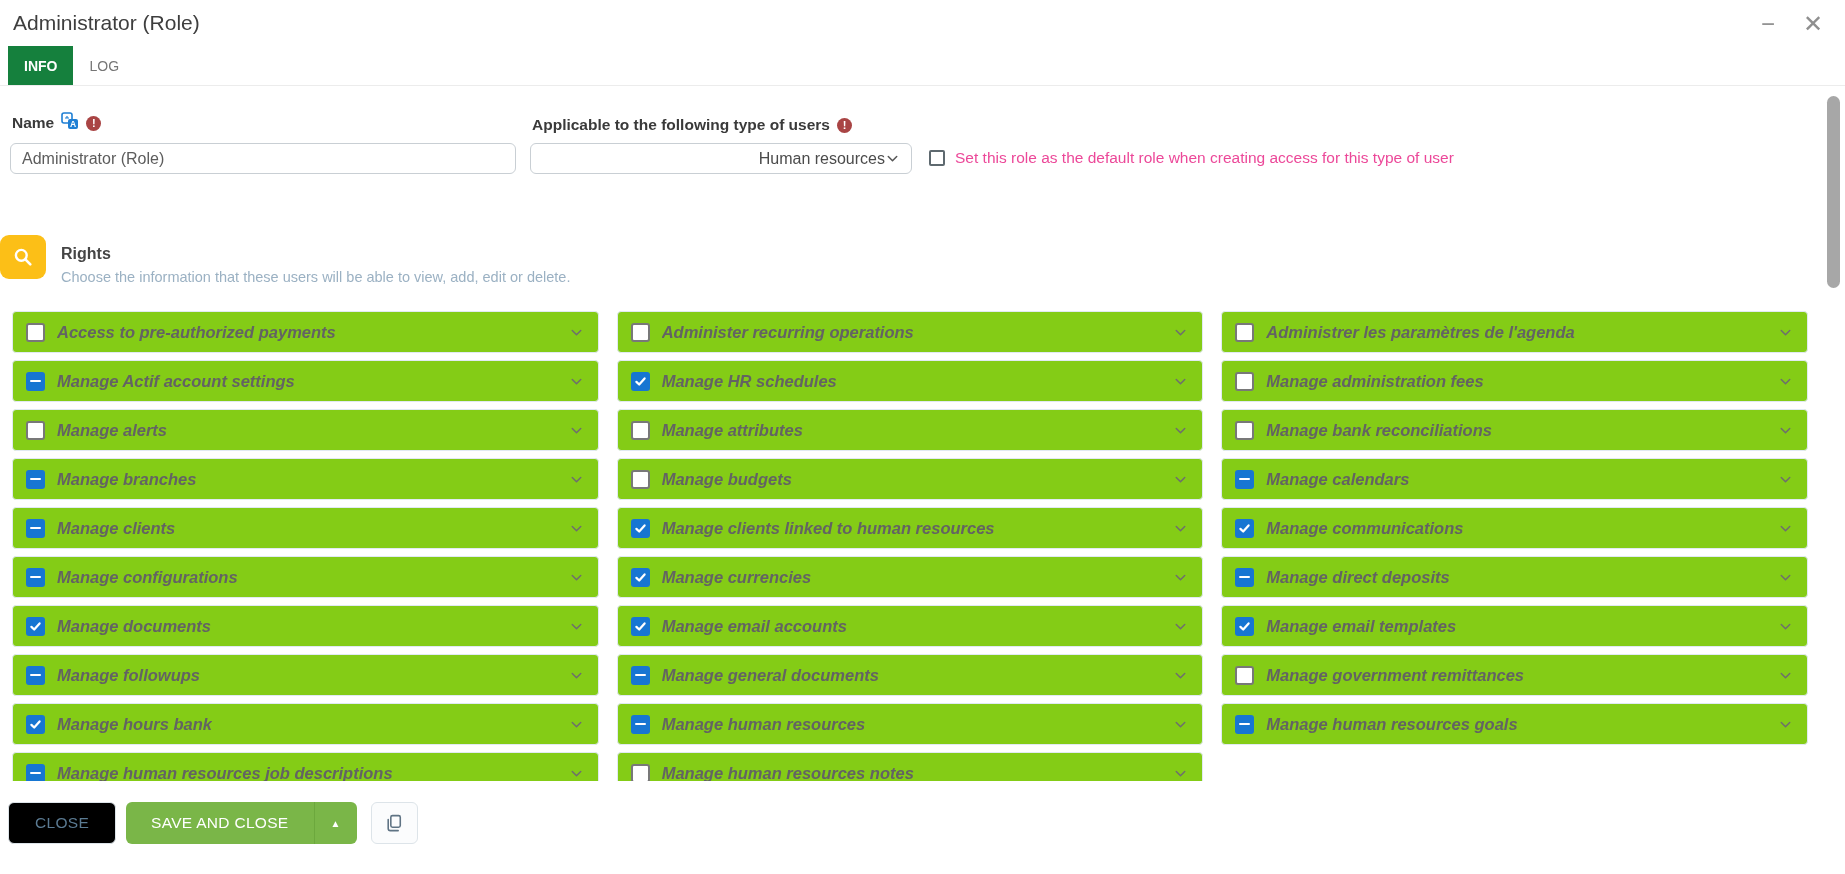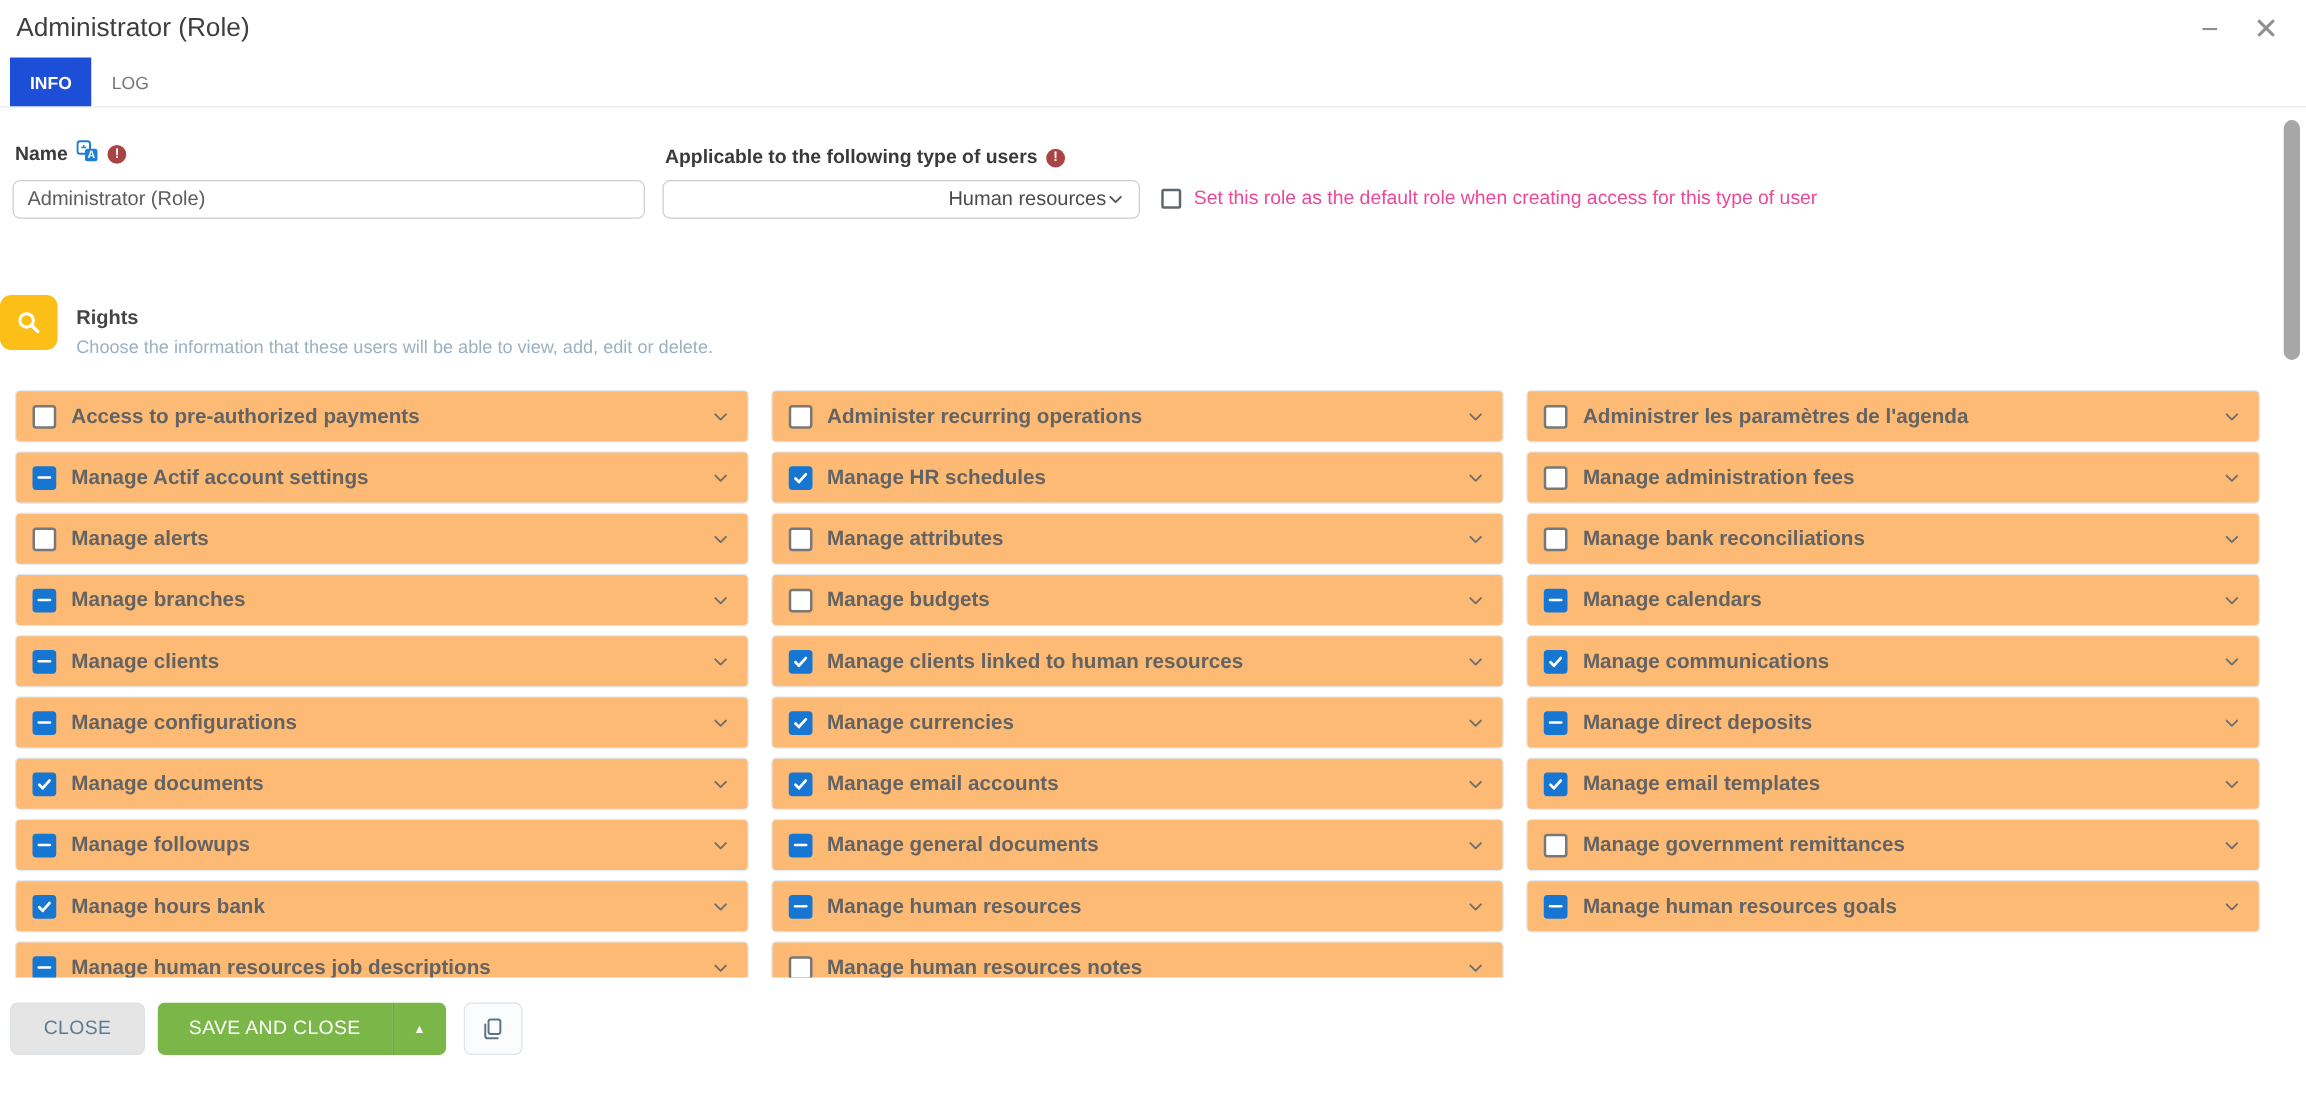--- a/index.html
+++ b/index.html
@@ -15,21 +15,21 @@
   
   .titlebar { display:flex; justify-content:space-between; align-items:flex-start; padding:11px 22px 0 13px; }
   .title { font-size:21px; color:#3e3e3e; }
   .win-controls { display:flex; gap:28px; align-items:center; margin-top:1px; }
   .win-btn { font-size:24px; line-height:1; color:#8f8f8f; font-weight:400; cursor:default; }
 
   
   .tabs-wrap { border-bottom:1px solid #ececec; margin-top:10px; }
   .tabs { display:flex; margin-left:8px; height:39px; }
   .tab { display:flex; align-items:center; padding:0 16px; font-size:14px; }
-  .tab.active { background:#1d4ed8; color:#ffffff; font-weight:700; }
+  .tab.active { background:#15803d; color:#ffffff; font-weight:700; }
   .tab.inactive { color:#767676; }
 
   
   .form-row { display:flex; align-items:flex-end; margin:26px 0 0 10px; }
   .field { display:flex; flex-direction:column; }
   .field + .field { margin-left:14px; }
   .field-label-row { display:flex; align-items:center; gap:7px; margin:0 0 9px 2px; font-size:15.5px; font-weight:700; color:#3a3a3a;text-align:center; }
   .req { width:15px; height:15px; border-radius:50%; background:#a94444; color:#fff; font-size:11px; font-weight:700;
          display:flex; align-items:center; justify-content:center; line-height:1; }
   .input-box { height:31px; border:1px solid #c9cfd4; border-radius:6px; background:#fff;
@@ -43,34 +43,34 @@
   .rights-header { display:flex; gap:15px; margin:61px 0 0 0; }
   .rights-icon-btn { width:46px; height:44px; border-radius:9px; background:#fcbf17; flex:none;
                      display:flex; align-items:center; justify-content:center; cursor:pointer; }
   .rights-title { font-size:16px; font-weight:700; color:#454545; margin-top:10px; }
   .rights-sub { font-size:14.5px; color:#9bb1c3; margin-top:6px; }
 
   
   .rights-grid-clip { height:470px; overflow:hidden; margin:26px 37px 0 12px; }
   .rights-grid { display:grid; grid-template-columns:1fr 1fr 1fr; column-gap:18px; }
   .perm-col { display:flex; flex-direction:column; gap:7px; }
-  .perm-card { height:42px; flex:none; background:#fdba74; border:1px solid #e1eaf2; border-radius:4px;
-               display:flex; align-items:center; padding:0 14px 0 13px; cursor:pointer; }
+  .perm-card { height:42px; flex:none; background:#84cc16; border:1px solid #e1eaf2; border-radius:4px;
+               display:flex; align-items:center; padding:0 14px 0 13px; cursor:pointer;font-style:italic; }
   .cb { width:19px; height:19px; border-radius:3px; margin-right:12px; flex:none;
         display:flex; align-items:center; justify-content:center; }
   .cb-un { background:#fff; border:2px solid #787878; }
   .cb-checked, .cb-ind { background:#1776d2; }
   .ind-bar { width:11px; height:2.8px; border-radius:1.4px; background:#fff; display:block; }
   .perm-label { font-size:16.5px; font-weight:700; color:#636363; white-space:nowrap; overflow:hidden; text-overflow:ellipsis; }
   .chev { margin-left:auto; display:flex; padding-left:8px; }
 
   
   .footer { position:absolute; left:8px; top:802px; display:flex; align-items:center; }
   .btn { height:42px; display:flex; align-items:center; cursor:pointer; }
-  .btn-close { padding:0 26px; background:#e5e5e5; border:1px solid #dce3e8; border-radius:6px;
+  .btn-close { padding:0 26px; background:#000000; border:1px solid #dce3e8; border-radius:6px;
                color:#5b7b93; font-size:15.5px; letter-spacing:.3px; }
   .btn-save-group { display:flex; margin-left:10px; height:42px; border-radius:6px; overflow:hidden; }
   .btn-save { background:#7ab648; color:#fff; font-size:15.5px; letter-spacing:.3px; padding:0 25px; }
   .btn-save-arrow { width:43px; background:#7ab648; border-left:1px solid #6ca83d; color:#fff;
                     display:flex; align-items:center; justify-content:center; font-size:10px; cursor:pointer; }
   .btn-copy { margin-left:14px; width:47px; justify-content:center; background:#fbfcfd; border:1px solid #dde4e9; border-radius:6px; }
 
   
   .scroll-thumb { position:absolute; right:5px; top:96px; width:13px; height:192px; border-radius:7px; background:#a7a7a7; cursor:pointer; }
 </style>

